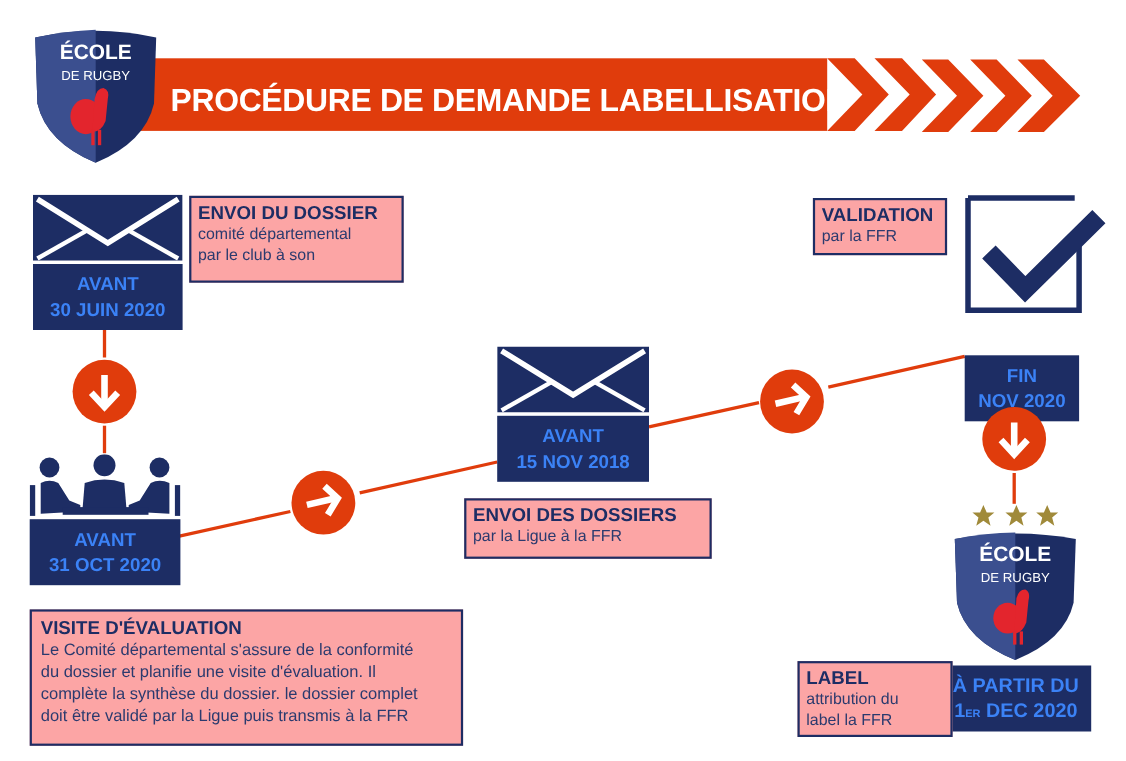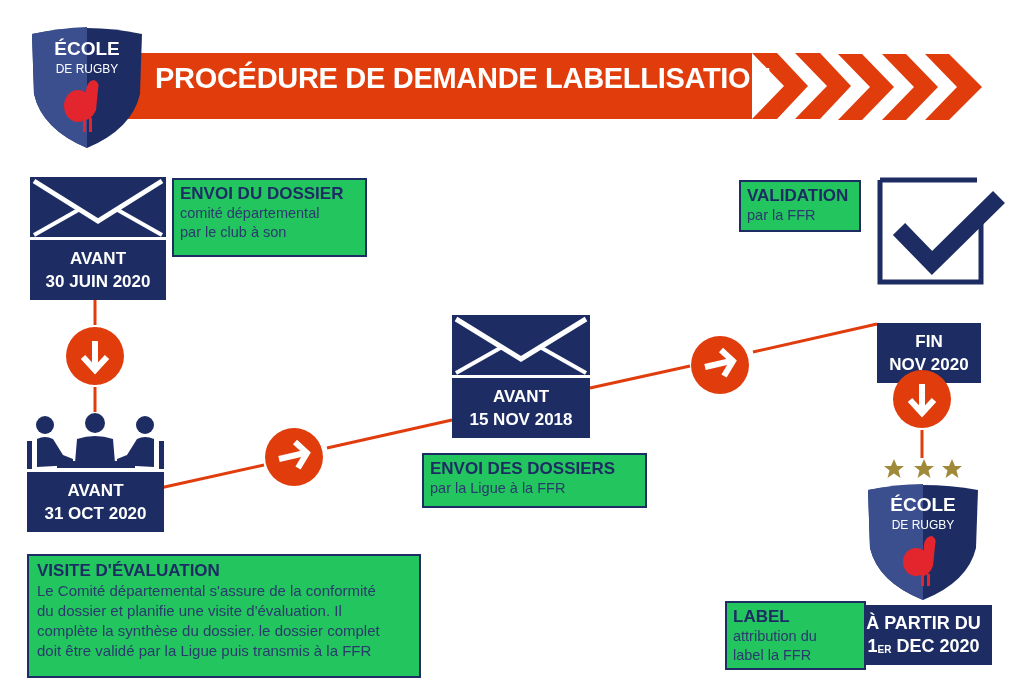--- a/index.html
+++ b/index.html
@@ -1,25 +1,25 @@
 <!DOCTYPE html>
 <html><head>
 <meta charset="utf-8">
 <style>
   html, body { margin:0; padding:0; }
   body { width:1024px; height:692px; position:relative; background:#ffffff; overflow:hidden;
          font-family:"Liberation Sans", sans-serif; }
   .abs { position:absolute; }
-  .datebox { position:absolute; background:#1d2d64; color:#ffffff; text-align:center; font-weight:bold;
+  .datebox { position:absolute; background:#1d2d64; color:#3b82f6; text-align:center; font-weight:bold;
              font-size:17px; line-height:23px; display:flex; flex-direction:column; justify-content:center; }
-  .infobox { position:absolute; border:2px solid #1d2d64; background:#22c55e; color:#1d2d64; box-sizing:border-box; padding:4px 6px; }
+  .infobox { position:absolute; border:2px solid #1d2d64; background:#fca5a5; color:#1d2d64; box-sizing:border-box; padding:4px 6px; }
   .infobox .t { font-weight:bold; font-size:17px; line-height:20px; }
   .infobox .d { font-size:14.5px; line-height:19px; color:#2b3a6e; }
   .circle { position:absolute; width:58px; height:58px; border-radius:50%; background:#e03c0c; }
-  .banner-title { position:absolute; left:155px; top:62px; color:#fff; font-weight:bold; font-size:29px; letter-spacing:-0.3px; }
+  .banner-title { position:absolute; left:155px; top:76px; color:#fff; font-weight:bold; font-size:29px; letter-spacing:-0.3px; }
   sup { font-size:10px; vertical-align:top; position:relative; top:3px; }
 </style>
 </head>
 <body>
 
 <svg class="abs" style="left:0;top:0;" width="1024" height="692">
   <g stroke="#e03c0c" stroke-width="3" fill="none">
     <line x1="95" y1="300" x2="95" y2="325"></line>
     <line x1="95" y1="387" x2="95" y2="412"></line>
     <line x1="160" y1="488" x2="264" y2="465"></line>

